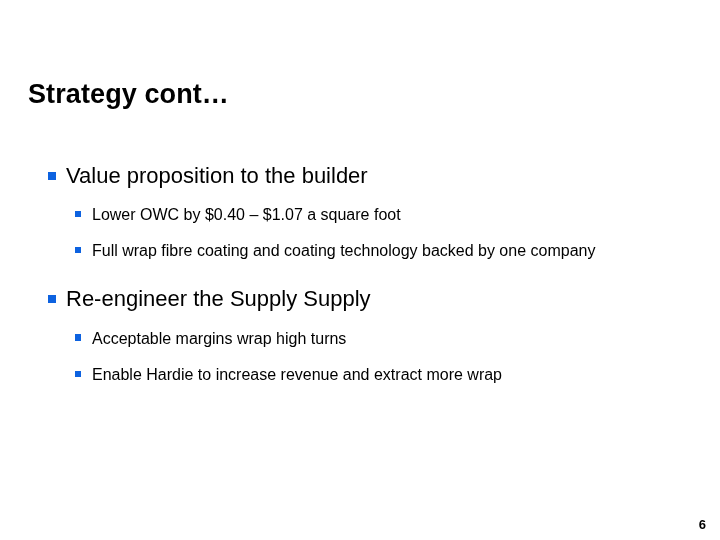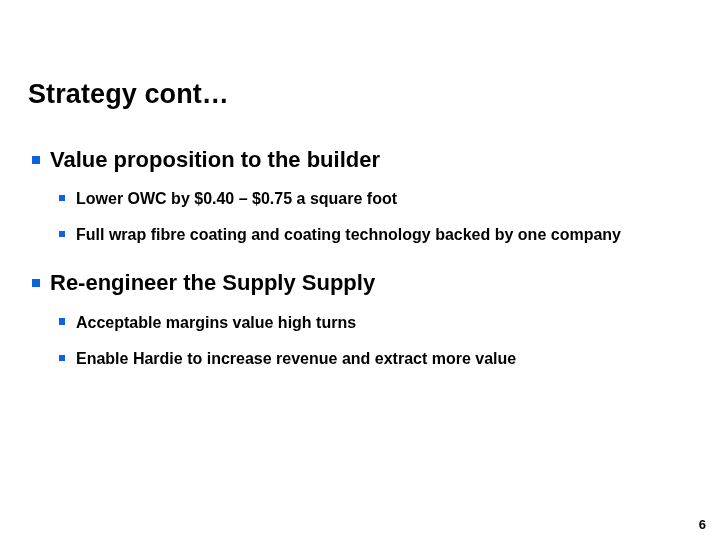--- a/index.html
+++ b/index.html
@@ -32,22 +32,21 @@
     color: #000000;
     white-space: nowrap;
   }
   .body-block {
     position: absolute;
     left: 28px;
     top: 146px;
     width: 664px;
   }
   .group {
-    margin: 0;
-    font-weight: bold;
+    margin: 16px;
   }
   .group-2 {
     margin-top: 24px;
   }
   
   .lvl1 {
     position: relative;
     padding-left: 22px;
     font-size: 22px;
     line-height: 28px;
@@ -101,43 +100,43 @@
 
   <div class="body-block">
 
     <div class="group group-1">
       <div class="lvl1">
         <span class="sq"></span>
         <span>Value proposition to the builder</span>
       </div>
       <div class="lvl2 lvl2-first">
         <span class="sq"></span>
-        <span>Lower OWC by $0.40 – $0.75 a square foot</span>
+        <span>Lower OWC by $0.40 – $1.07 a square foot</span>
       </div>
       <div class="lvl2">
         <span class="sq"></span>
         <span>Full wrap fibre coating and coating technology backed by one company</span>
       </div>
     </div>
 
     <div class="group group-2">
       <div class="lvl1">
         <span class="sq"></span>
         <span>Re-engineer the Supply Supply</span>
       </div>
       <div class="lvl2 lvl2-first">
         <span class="sq"></span>
       </div>
       <div class="lvl2">
         <span class="sq"></span>
-        <span>Acceptable margins value high turns</span>
+        <span>Acceptable margins wrap high turns</span>
       </div>
       <div class="lvl2">
         <span class="sq"></span>
-        <span>Enable Hardie to increase revenue and extract more value</span>
+        <span>Enable Hardie to increase revenue and extract more wrap</span>
       </div>
     </div>
 
   </div>
 
   <div class="page-number">6</div>
 
 </div>
 
 </body></html>

